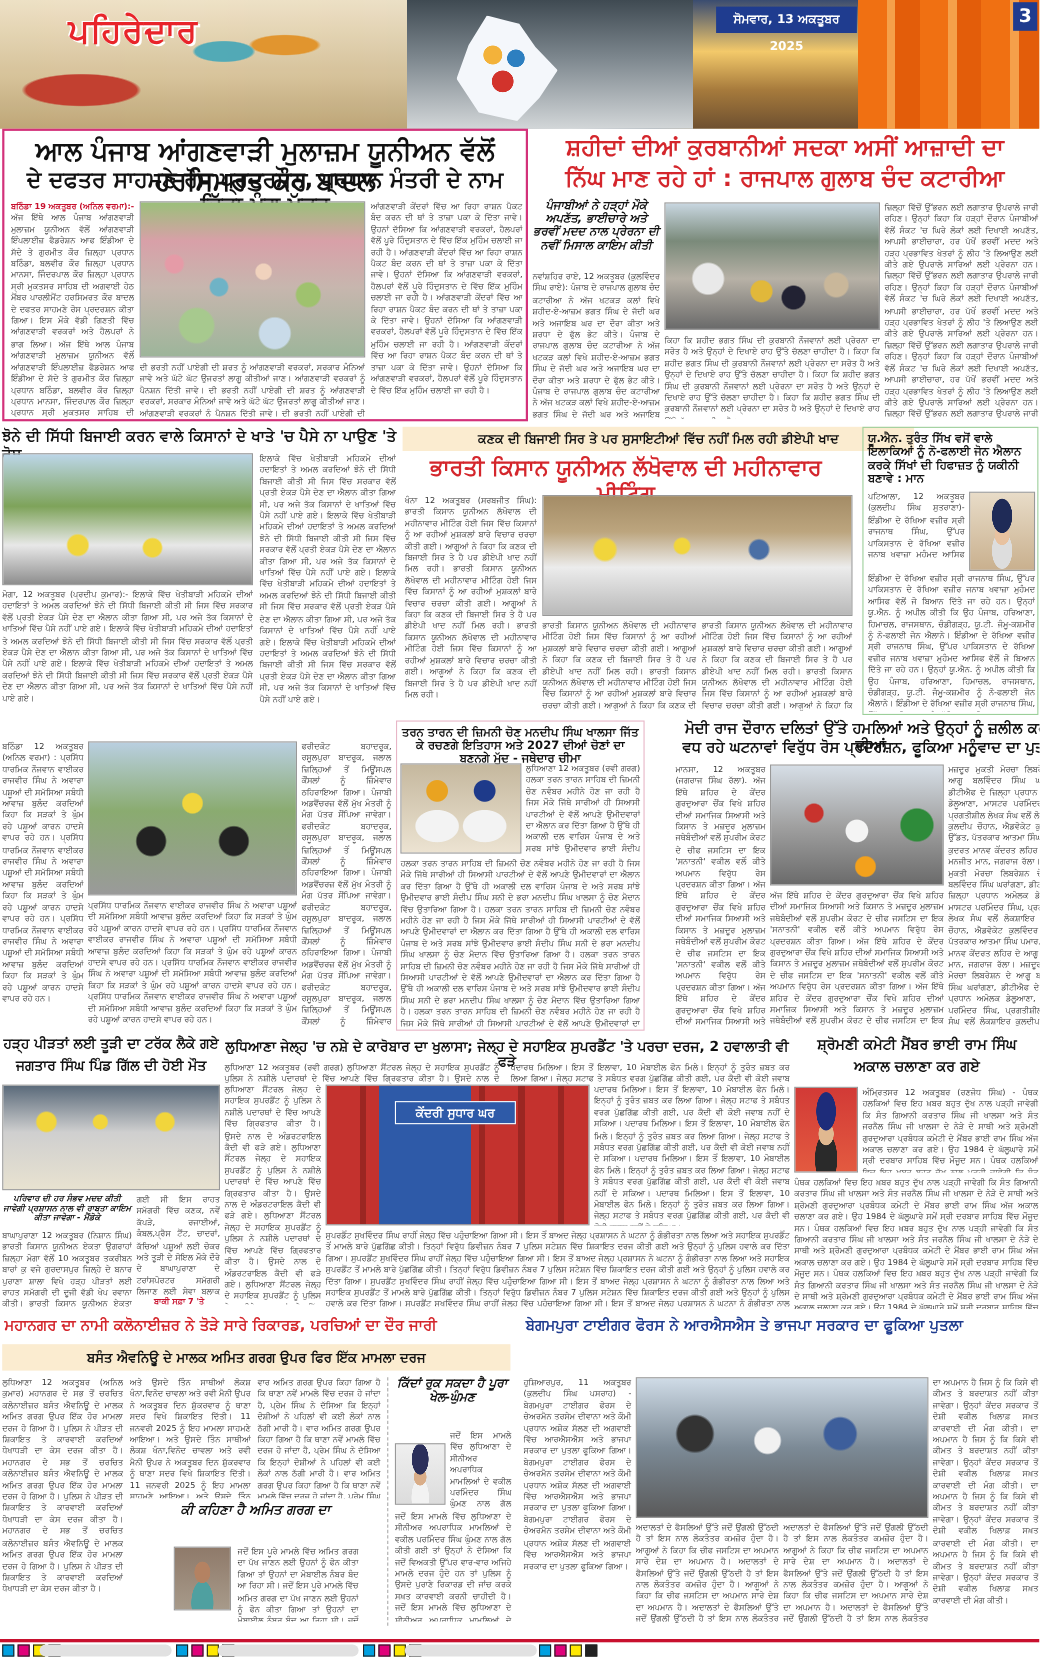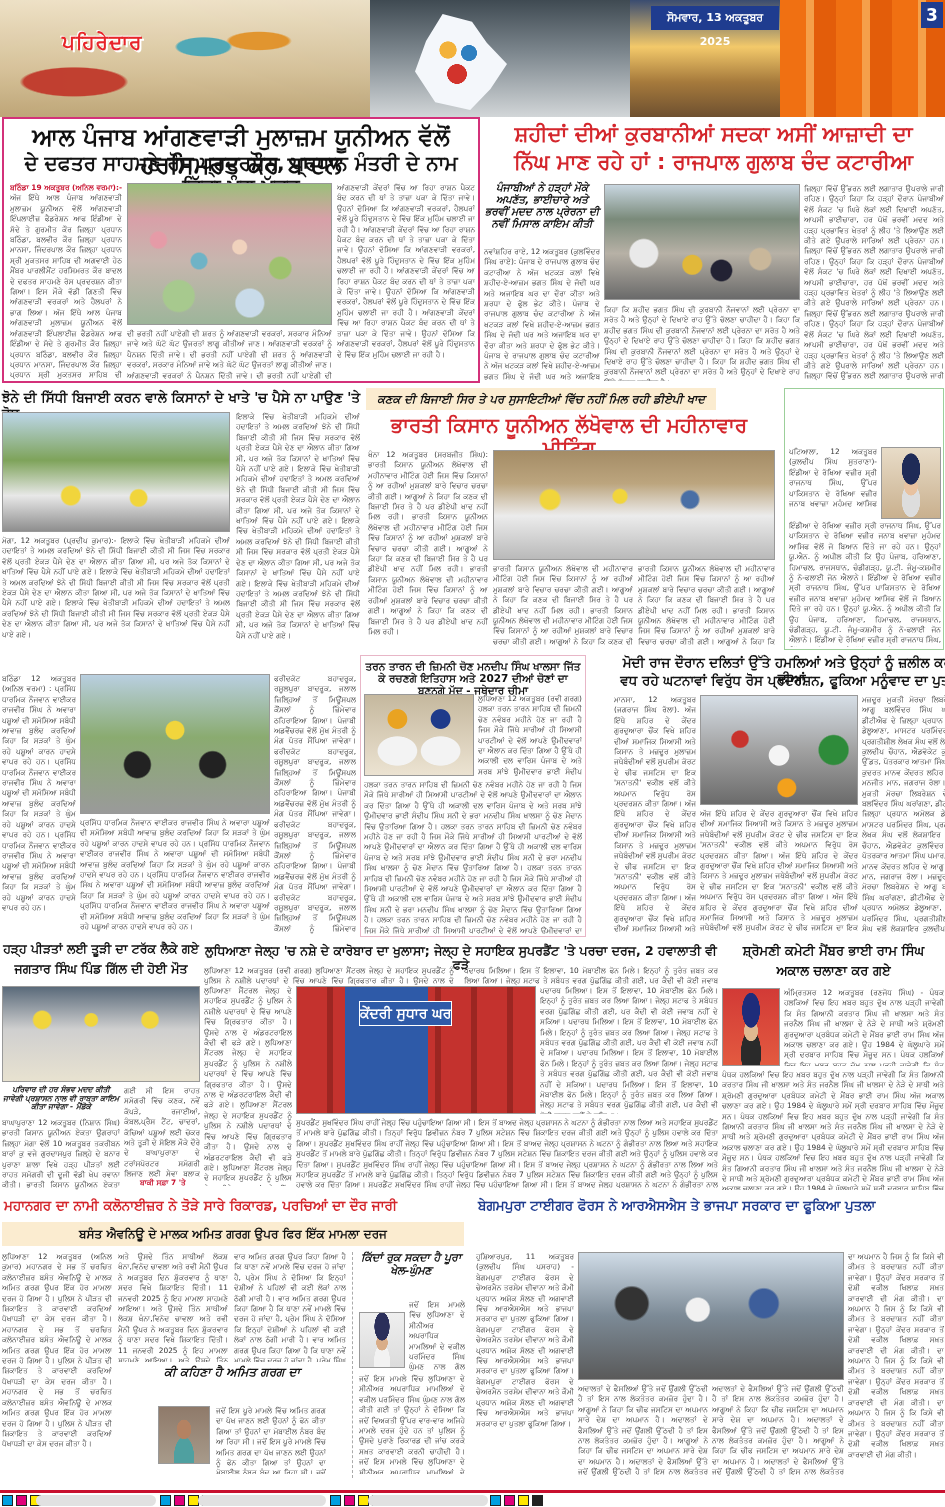--- a/index.html
+++ b/index.html
@@ -15,22 +15,22 @@
     background: radial-gradient(ellipse at 20% 70%, #c0392b 0 12%, transparent 13%),
                 radial-gradient(ellipse at 55% 40%, #4aa8b8 0 9%, transparent 10%),
                 radial-gradient(ellipse at 70% 35%, #e2932a 0 8%, transparent 9%),
                 linear-gradient(180deg, #efe3c9 0%, #d6c29a 60%, #bda577 100%); opacity: .95; }
   .mast-art2 { left: 370px; top: 0; width: 260px; height: 117px;
     background: linear-gradient(180deg, #3f4a52 0%, #7d878e 45%, #d2d6d8 100%); }
   .mast-art3 { left: 630px; top: 0; width: 150px; height: 117px;
     background: linear-gradient(180deg, #3a4c70 0%, #f3c96a 40%, #a67a3c 70%, #6e5030 100%); }
   .mast-art4 { left: 780px; top: 0; width: 165px; height: 117px;
     background: repeating-linear-gradient(90deg, #f07012 0 26px, #f5a04a 26px 34px, #e35d0a 34px 56px); }
-  .brand { left: 62px; top: 12px; font-size: 20px; font-weight: bold; color: #e8242a;
-    text-shadow: 2px 2px 0 #fff, -1px -1px 0 #fff; letter-spacing: 1px; font-family: Liberation Mono, monospace; margin-top: 20px; }
+  .brand { left: 62px; top: 12px; font-size: 30px; font-weight: bold; color: #e8242a;
+    text-shadow: 2px 2px 0 #fff, -1px -1px 0 #fff; letter-spacing: 1px; font-family: Liberation Serif, serif; }
   .section-title { left: 500px; top: 8px; font-size: 60px; font-weight: bold; color: #e3262b;
     text-shadow: 3px 3px 0 #fff; font-family: "DejaVu Serif", serif; font-style: italic; }
   .map-shape { left: 415px; top: 14px; width: 92px; height: 96px; background: #f4f7fb;
     clip-path: polygon(30% 0, 62% 8%, 78% 30%, 100% 52%, 82% 78%, 60% 100%, 22% 92%, 0 60%, 12% 28%); }
   .map-dancers { left: 430px; top: 32px; width: 60px; height: 60px;
     background: radial-gradient(circle at 30% 30%, #f3b23a 0 14%, transparent 15%),
                 radial-gradient(circle at 65% 35%, #2d7fc0 0 14%, transparent 15%),
                 radial-gradient(circle at 45% 70%, #d2332c 0 18%, transparent 19%); }
   .date-box { left: 651px; top: 6px; width: 128px; height: 24px; background: #1f3c8f; color: #fff;
     font-size: 11px; font-weight: bold; line-height: 24px; text-align: center; }
@@ -178,32 +178,33 @@
   <div class="abs hl hl-black" style="left:0; top:2px; width:360px; font-size:13.5px; text-align:left;">ਝੋਨੇ ਦੀ ਸਿੱਧੀ ਬਿਜਾਈ ਕਰਨ ਵਾਲੇ ਕਿਸਾਨਾਂ ਦੇ ਖਾਤੇ 'ਚ ਪੈਸੇ ਨਾ ਪਾਉਣ 'ਤੇ ਰੋਸ</div>
   <div class="abs photo ph-farm" style="left:0; top:24px; width:228px; height:120px;"></div>
   <div class="abs txt" style="left:0; top:148px; width:228px; height:110px;">
     <span>ਮੋਗਾ, 12 ਅਕਤੂਬਰ (ਪ੍ਰਦੀਪ ਕੁਮਾਰ):-</span>
     <span>ਇਲਾਕੇ ਵਿੱਚ ਖੇਤੀਬਾੜੀ ਮਹਿਕਮੇ ਦੀਆਂ ਹਦਾਇਤਾਂ ਤੇ ਅਮਲ ਕਰਦਿਆਂ ਝੋਨੇ ਦੀ ਸਿੱਧੀ ਬਿਜਾਈ ਕੀਤੀ ਸੀ ਜਿਸ ਵਿੱਚ ਸਰਕਾਰ ਵੱਲੋਂ ਪ੍ਰਤੀ ਏਕੜ ਪੈਸੇ ਦੇਣ ਦਾ ਐਲਾਨ ਕੀਤਾ ਗਿਆ ਸੀ, ਪਰ ਅਜੇ ਤੱਕ ਕਿਸਾਨਾਂ ਦੇ ਖਾਤਿਆਂ ਵਿੱਚ ਪੈਸੇ ਨਹੀਂ ਪਾਏ ਗਏ। ਇਲਾਕੇ ਵਿੱਚ ਖੇਤੀਬਾੜੀ ਮਹਿਕਮੇ ਦੀਆਂ ਹਦਾਇਤਾਂ ਤੇ ਅਮਲ ਕਰਦਿਆਂ ਝੋਨੇ ਦੀ ਸਿੱਧੀ ਬਿਜਾਈ ਕੀਤੀ ਸੀ ਜਿਸ ਵਿੱਚ ਸਰਕਾਰ ਵੱਲੋਂ ਪ੍ਰਤੀ ਏਕੜ ਪੈਸੇ ਦੇਣ ਦਾ ਐਲਾਨ ਕੀਤਾ ਗਿਆ ਸੀ, ਪਰ ਅਜੇ ਤੱਕ ਕਿਸਾਨਾਂ ਦੇ ਖਾਤਿਆਂ ਵਿੱਚ ਪੈਸੇ ਨਹੀਂ ਪਾਏ ਗਏ। ਇਲਾਕੇ ਵਿੱਚ ਖੇਤੀਬਾੜੀ ਮਹਿਕਮੇ ਦੀਆਂ ਹਦਾਇਤਾਂ ਤੇ ਅਮਲ ਕਰਦਿਆਂ ਝੋਨੇ ਦੀ ਸਿੱਧੀ ਬਿਜਾਈ ਕੀਤੀ ਸੀ ਜਿਸ ਵਿੱਚ ਸਰਕਾਰ ਵੱਲੋਂ ਪ੍ਰਤੀ ਏਕੜ ਪੈਸੇ ਦੇਣ ਦਾ ਐਲਾਨ ਕੀਤਾ ਗਿਆ ਸੀ, ਪਰ ਅਜੇ ਤੱਕ ਕਿਸਾਨਾਂ ਦੇ ਖਾਤਿਆਂ ਵਿੱਚ ਪੈਸੇ ਨਹੀਂ ਪਾਏ ਗਏ। </span>
   </div>
   <div class="abs txt" style="left:234px; top:24px; width:124px; height:234px;">ਇਲਾਕੇ ਵਿੱਚ ਖੇਤੀਬਾੜੀ ਮਹਿਕਮੇ ਦੀਆਂ ਹਦਾਇਤਾਂ ਤੇ ਅਮਲ ਕਰਦਿਆਂ ਝੋਨੇ ਦੀ ਸਿੱਧੀ ਬਿਜਾਈ ਕੀਤੀ ਸੀ ਜਿਸ ਵਿੱਚ ਸਰਕਾਰ ਵੱਲੋਂ ਪ੍ਰਤੀ ਏਕੜ ਪੈਸੇ ਦੇਣ ਦਾ ਐਲਾਨ ਕੀਤਾ ਗਿਆ ਸੀ, ਪਰ ਅਜੇ ਤੱਕ ਕਿਸਾਨਾਂ ਦੇ ਖਾਤਿਆਂ ਵਿੱਚ ਪੈਸੇ ਨਹੀਂ ਪਾਏ ਗਏ। ਇਲਾਕੇ ਵਿੱਚ ਖੇਤੀਬਾੜੀ ਮਹਿਕਮੇ ਦੀਆਂ ਹਦਾਇਤਾਂ ਤੇ ਅਮਲ ਕਰਦਿਆਂ ਝੋਨੇ ਦੀ ਸਿੱਧੀ ਬਿਜਾਈ ਕੀਤੀ ਸੀ ਜਿਸ ਵਿੱਚ ਸਰਕਾਰ ਵੱਲੋਂ ਪ੍ਰਤੀ ਏਕੜ ਪੈਸੇ ਦੇਣ ਦਾ ਐਲਾਨ ਕੀਤਾ ਗਿਆ ਸੀ, ਪਰ ਅਜੇ ਤੱਕ ਕਿਸਾਨਾਂ ਦੇ ਖਾਤਿਆਂ ਵਿੱਚ ਪੈਸੇ ਨਹੀਂ ਪਾਏ ਗਏ। ਇਲਾਕੇ ਵਿੱਚ ਖੇਤੀਬਾੜੀ ਮਹਿਕਮੇ ਦੀਆਂ ਹਦਾਇਤਾਂ ਤੇ ਅਮਲ ਕਰਦਿਆਂ ਝੋਨੇ ਦੀ ਸਿੱਧੀ ਬਿਜਾਈ ਕੀਤੀ ਸੀ ਜਿਸ ਵਿੱਚ ਸਰਕਾਰ ਵੱਲੋਂ ਪ੍ਰਤੀ ਏਕੜ ਪੈਸੇ ਦੇਣ ਦਾ ਐਲਾਨ ਕੀਤਾ ਗਿਆ ਸੀ, ਪਰ ਅਜੇ ਤੱਕ ਕਿਸਾਨਾਂ ਦੇ ਖਾਤਿਆਂ ਵਿੱਚ ਪੈਸੇ ਨਹੀਂ ਪਾਏ ਗਏ। ਇਲਾਕੇ ਵਿੱਚ ਖੇਤੀਬਾੜੀ ਮਹਿਕਮੇ ਦੀਆਂ ਹਦਾਇਤਾਂ ਤੇ ਅਮਲ ਕਰਦਿਆਂ ਝੋਨੇ ਦੀ ਸਿੱਧੀ ਬਿਜਾਈ ਕੀਤੀ ਸੀ ਜਿਸ ਵਿੱਚ ਸਰਕਾਰ ਵੱਲੋਂ ਪ੍ਰਤੀ ਏਕੜ ਪੈਸੇ ਦੇਣ ਦਾ ਐਲਾਨ ਕੀਤਾ ਗਿਆ ਸੀ, ਪਰ ਅਜੇ ਤੱਕ ਕਿਸਾਨਾਂ ਦੇ ਖਾਤਿਆਂ ਵਿੱਚ ਪੈਸੇ ਨਹੀਂ ਪਾਏ ਗਏ। </div>
 </div>
 
 <div class="abs" style="left:362px; top:388px; width:418px; height:262px;">
-  <div class="abs band-beige hl hl-black" style="left:4px; top:0; width:350px; height:22px; font-size:11.5px; line-height:22px;font-style:italic;">ਕਣਕ ਦੀ ਬਿਜਾਈ ਸਿਰ ਤੇ ਪਰ ਸੁਸਾਇਟੀਆਂ ਵਿੱਚ ਨਹੀਂ ਮਿਲ ਰਹੀ ਡੀਏਪੀ ਖਾਦ</div>
+  <div class="abs band-beige hl hl-black" style="left:4px; top:0; width:465px; height:22px; font-size:11.5px; line-height:22px;">ਕਣਕ ਦੀ ਬਿਜਾਈ ਸਿਰ ਤੇ ਪਰ ਸੁਸਾਇਟੀਆਂ ਵਿੱਚ ਨਹੀਂ ਮਿਲ ਰਹੀ ਡੀਏਪੀ ਖਾਦ</div>
   <div class="abs hl hl-red" style="left:4px; top:26px; width:406px; font-size:20px;">ਭਾਰਤੀ ਕਿਸਾਨ ਯੂਨੀਅਨ ਲੱਖੋਵਾਲ ਦੀ ਮਹੀਨਾਵਾਰ ਮੀਟਿੰਗ</div>
   <div class="abs txt" style="left:6px; top:62px; width:120px; height:196px;">
     <span>ਖੰਨਾ 12 ਅਕਤੂਬਰ (ਸਰਬਜੀਤ ਸਿੰਘ):</span>
     <span>ਭਾਰਤੀ ਕਿਸਾਨ ਯੂਨੀਅਨ ਲੱਖੋਵਾਲ ਦੀ ਮਹੀਨਾਵਾਰ ਮੀਟਿੰਗ ਹੋਈ ਜਿਸ ਵਿੱਚ ਕਿਸਾਨਾਂ ਨੂੰ ਆ ਰਹੀਆਂ ਮੁਸ਼ਕਲਾਂ ਬਾਰੇ ਵਿਚਾਰ ਚਰਚਾ ਕੀਤੀ ਗਈ। ਆਗੂਆਂ ਨੇ ਕਿਹਾ ਕਿ ਕਣਕ ਦੀ ਬਿਜਾਈ ਸਿਰ ਤੇ ਹੈ ਪਰ ਡੀਏਪੀ ਖਾਦ ਨਹੀਂ ਮਿਲ ਰਹੀ। ਭਾਰਤੀ ਕਿਸਾਨ ਯੂਨੀਅਨ ਲੱਖੋਵਾਲ ਦੀ ਮਹੀਨਾਵਾਰ ਮੀਟਿੰਗ ਹੋਈ ਜਿਸ ਵਿੱਚ ਕਿਸਾਨਾਂ ਨੂੰ ਆ ਰਹੀਆਂ ਮੁਸ਼ਕਲਾਂ ਬਾਰੇ ਵਿਚਾਰ ਚਰਚਾ ਕੀਤੀ ਗਈ। ਆਗੂਆਂ ਨੇ ਕਿਹਾ ਕਿ ਕਣਕ ਦੀ ਬਿਜਾਈ ਸਿਰ ਤੇ ਹੈ ਪਰ ਡੀਏਪੀ ਖਾਦ ਨਹੀਂ ਮਿਲ ਰਹੀ। ਭਾਰਤੀ ਕਿਸਾਨ ਯੂਨੀਅਨ ਲੱਖੋਵਾਲ ਦੀ ਮਹੀਨਾਵਾਰ ਮੀਟਿੰਗ ਹੋਈ ਜਿਸ ਵਿੱਚ ਕਿਸਾਨਾਂ ਨੂੰ ਆ ਰਹੀਆਂ ਮੁਸ਼ਕਲਾਂ ਬਾਰੇ ਵਿਚਾਰ ਚਰਚਾ ਕੀਤੀ ਗਈ। ਆਗੂਆਂ ਨੇ ਕਿਹਾ ਕਿ ਕਣਕ ਦੀ ਬਿਜਾਈ ਸਿਰ ਤੇ ਹੈ ਪਰ ਡੀਏਪੀ ਖਾਦ ਨਹੀਂ ਮਿਲ ਰਹੀ। </span>
   </div>
   <div class="abs photo ph-meeting" style="left:131px; top:62px; width:282px; height:110px;"></div>
   <div class="abs txt" style="left:131px; top:176px; width:140px; height:82px;">ਭਾਰਤੀ ਕਿਸਾਨ ਯੂਨੀਅਨ ਲੱਖੋਵਾਲ ਦੀ ਮਹੀਨਾਵਾਰ ਮੀਟਿੰਗ ਹੋਈ ਜਿਸ ਵਿੱਚ ਕਿਸਾਨਾਂ ਨੂੰ ਆ ਰਹੀਆਂ ਮੁਸ਼ਕਲਾਂ ਬਾਰੇ ਵਿਚਾਰ ਚਰਚਾ ਕੀਤੀ ਗਈ। ਆਗੂਆਂ ਨੇ ਕਿਹਾ ਕਿ ਕਣਕ ਦੀ ਬਿਜਾਈ ਸਿਰ ਤੇ ਹੈ ਪਰ ਡੀਏਪੀ ਖਾਦ ਨਹੀਂ ਮਿਲ ਰਹੀ। ਭਾਰਤੀ ਕਿਸਾਨ ਯੂਨੀਅਨ ਲੱਖੋਵਾਲ ਦੀ ਮਹੀਨਾਵਾਰ ਮੀਟਿੰਗ ਹੋਈ ਜਿਸ ਵਿੱਚ ਕਿਸਾਨਾਂ ਨੂੰ ਆ ਰਹੀਆਂ ਮੁਸ਼ਕਲਾਂ ਬਾਰੇ ਵਿਚਾਰ ਚਰਚਾ ਕੀਤੀ ਗਈ। ਆਗੂਆਂ ਨੇ ਕਿਹਾ ਕਿ ਕਣਕ ਦੀ ਬਿਜਾਈ ਸਿਰ ਤੇ ਹੈ ਪਰ ਡੀਏਪੀ ਖਾਦ ਨਹੀਂ ਮਿਲ ਰਹੀ। ਭਾਰਤੀ ਕਿਸਾਨ ਯੂਨੀਅਨ ਲੱਖੋਵਾਲ ਦੀ ਮਹੀਨਾਵਾਰ ਮੀਟਿੰਗ ਹੋਈ ਜਿਸ ਵਿੱਚ ਕਿਸਾਨਾਂ ਨੂੰ ਆ ਰਹੀਆਂ ਮੁਸ਼ਕਲਾਂ ਬਾਰੇ ਵਿਚਾਰ ਚਰਚਾ ਕੀਤੀ ਗਈ। ਆਗੂਆਂ ਨੇ ਕਿਹਾ ਕਿ ਕਣਕ ਦੀ ਬਿਜਾਈ ਸਿਰ ਤੇ ਹੈ ਪਰ ਡੀਏਪੀ ਖਾਦ ਨਹੀਂ ਮਿਲ ਰਹੀ। ਭਾਰਤੀ ਕਿਸਾਨ ਯੂਨੀਅਨ ਲੱਖੋਵਾਲ ਦੀ ਮਹੀਨਾਵਾਰ ਮੀਟਿੰਗ ਹੋਈ ਜਿਸ ਵਿੱਚ ਕਿਸਾਨਾਂ ਨੂੰ ਆ ਰਹੀਆਂ ਮੁਸ਼ਕਲਾਂ ਬਾਰੇ ਵਿਚਾਰ ਚਰਚਾ ਕੀਤੀ ਗਈ। ਆਗੂਆਂ ਨੇ ਕਿਹਾ ਕਿ ਕਣਕ ਦੀ ਬਿਜਾਈ ਸਿਰ ਤੇ ਹੈ ਪਰ ਡੀਏਪੀ ਖਾਦ ਨਹੀਂ ਮਿਲ ਰਹੀ। </div>
   <div class="abs txt" style="left:276px; top:176px; width:137px; height:82px;">ਭਾਰਤੀ ਕਿਸਾਨ ਯੂਨੀਅਨ ਲੱਖੋਵਾਲ ਦੀ ਮਹੀਨਾਵਾਰ ਮੀਟਿੰਗ ਹੋਈ ਜਿਸ ਵਿੱਚ ਕਿਸਾਨਾਂ ਨੂੰ ਆ ਰਹੀਆਂ ਮੁਸ਼ਕਲਾਂ ਬਾਰੇ ਵਿਚਾਰ ਚਰਚਾ ਕੀਤੀ ਗਈ। ਆਗੂਆਂ ਨੇ ਕਿਹਾ ਕਿ ਕਣਕ ਦੀ ਬਿਜਾਈ ਸਿਰ ਤੇ ਹੈ ਪਰ ਡੀਏਪੀ ਖਾਦ ਨਹੀਂ ਮਿਲ ਰਹੀ। ਭਾਰਤੀ ਕਿਸਾਨ ਯੂਨੀਅਨ ਲੱਖੋਵਾਲ ਦੀ ਮਹੀਨਾਵਾਰ ਮੀਟਿੰਗ ਹੋਈ ਜਿਸ ਵਿੱਚ ਕਿਸਾਨਾਂ ਨੂੰ ਆ ਰਹੀਆਂ ਮੁਸ਼ਕਲਾਂ ਬਾਰੇ ਵਿਚਾਰ ਚਰਚਾ ਕੀਤੀ ਗਈ। ਆਗੂਆਂ ਨੇ ਕਿਹਾ ਕਿ ਕਣਕ ਦੀ ਬਿਜਾਈ ਸਿਰ ਤੇ ਹੈ ਪਰ ਡੀਏਪੀ ਖਾਦ ਨਹੀਂ ਮਿਲ ਰਹੀ। ਭਾਰਤੀ ਕਿਸਾਨ ਯੂਨੀਅਨ ਲੱਖੋਵਾਲ ਦੀ ਮਹੀਨਾਵਾਰ ਮੀਟਿੰਗ ਹੋਈ ਜਿਸ ਵਿੱਚ ਕਿਸਾਨਾਂ ਨੂੰ ਆ ਰਹੀਆਂ ਮੁਸ਼ਕਲਾਂ ਬਾਰੇ ਵਿਚਾਰ ਚਰਚਾ ਕੀਤੀ ਗਈ। ਆਗੂਆਂ ਨੇ ਕਿਹਾ ਕਿ ਕਣਕ ਦੀ ਬਿਜਾਈ ਸਿਰ ਤੇ ਹੈ ਪਰ ਡੀਏਪੀ ਖਾਦ ਨਹੀਂ ਮਿਲ ਰਹੀ। ਭਾਰਤੀ ਕਿਸਾਨ ਯੂਨੀਅਨ ਲੱਖੋਵਾਲ ਦੀ ਮਹੀਨਾਵਾਰ ਮੀਟਿੰਗ ਹੋਈ ਜਿਸ ਵਿੱਚ ਕਿਸਾਨਾਂ ਨੂੰ ਆ ਰਹੀਆਂ ਮੁਸ਼ਕਲਾਂ ਬਾਰੇ ਵਿਚਾਰ ਚਰਚਾ ਕੀਤੀ ਗਈ। ਆਗੂਆਂ ਨੇ ਕਿਹਾ ਕਿ ਕਣਕ ਦੀ ਬਿਜਾਈ ਸਿਰ ਤੇ ਹੈ ਪਰ ਡੀਏਪੀ ਖਾਦ ਨਹੀਂ ਮਿਲ ਰਹੀ। </div>
 </div>
 
 <div class="abs box-green" style="left:784px; top:388px; width:160px; height:262px;">
+  <div class="abs hl hl-black" style="left:4px; top:4px; width:152px; font-size:10.5px; text-align:left;">ਯੂ.ਐਨ. ਤੁਰੰਤ ਸਿੱਖ ਵਸੋਂ ਵਾਲੇ ਇਲਾਕਿਆਂ ਨੂੰ ਨੋ-ਫਲਾਈ ਜੋਨ ਐਲਾਨ ਕਰਕੇ ਸਿੱਖਾਂ ਦੀ ਹਿਫਾਜ਼ਤ ਨੂੰ ਯਕੀਨੀ ਬਣਾਵੇ : ਮਾਨ</div>
   <div class="abs txt" style="left:4px; top:58px; width:88px; height:60px;">
     <span>ਪਟਿਆਲਾ, 12 ਅਕਤੂਬਰ (ਕੁਲਦੀਪ ਸਿੰਘ ਸੁਤਰਾਣਾ)-</span>
     <span>ਇੰਡੀਆ ਦੇ ਰੱਖਿਆ ਵਜ਼ੀਰ ਸ੍ਰੀ ਰਾਜਨਾਥ ਸਿੰਘ, ਉੱਪਰ ਪਾਕਿਸਤਾਨ ਦੇ ਰੱਖਿਆ ਵਜ਼ੀਰ ਜਨਾਬ ਖਵਾਜ਼ਾ ਮੁਹੰਮਦ ਆਸਿਫ ਵੱਲੋਂ ਜੋ ਬਿਆਨ ਦਿੱਤੇ ਜਾ ਰਹੇ ਹਨ। ਉਨ੍ਹਾਂ ਯੂ.ਐਨ. ਨੂੰ ਅਪੀਲ ਕੀਤੀ ਕਿ ਉਹ ਪੰਜਾਬ, ਹਰਿਆਣਾ, ਹਿਮਾਚਲ, ਰਾਜਸਥਾਨ, ਚੰਡੀਗੜ੍ਹ, ਯੂ.ਟੀ. ਜੰਮੂ-ਕਸ਼ਮੀਰ ਨੂੰ ਨੋ-ਫਲਾਈ ਜੋਨ ਐਲਾਨੇ। ਇੰਡੀਆ ਦੇ ਰੱਖਿਆ ਵਜ਼ੀਰ ਸ੍ਰੀ ਰਾਜਨਾਥ ਸਿੰਘ, ਉੱਪਰ ਪਾਕਿਸਤਾਨ ਦੇ ਰੱਖਿਆ ਵਜ਼ੀਰ ਜਨਾਬ ਖਵਾਜ਼ਾ ਮੁਹੰਮਦ ਆਸਿਫ ਵੱਲੋਂ ਜੋ ਬਿਆਨ ਦਿੱਤੇ ਜਾ ਰਹੇ ਹਨ। ਉਨ੍ਹਾਂ ਯੂ.ਐਨ. ਨੂੰ ਅਪੀਲ ਕੀਤੀ ਕਿ ਉਹ ਪੰਜਾਬ, ਹਰਿਆਣਾ, ਹਿਮਾਚਲ, ਰਾਜਸਥਾਨ, ਚੰਡੀਗੜ੍ਹ, ਯੂ.ਟੀ. ਜੰਮੂ-ਕਸ਼ਮੀਰ ਨੂੰ ਨੋ-ਫਲਾਈ ਜੋਨ ਐਲਾਨੇ। ਇੰਡੀਆ ਦੇ ਰੱਖਿਆ ਵਜ਼ੀਰ ਸ੍ਰੀ ਰਾਜਨਾਥ ਸਿੰਘ, ਉੱਪਰ ਪਾਕਿਸਤਾਨ ਦੇ ਰੱਖਿਆ ਵਜ਼ੀਰ ਜਨਾਬ ਖਵਾਜ਼ਾ ਮੁਹੰਮਦ ਆਸਿਫ ਵੱਲੋਂ ਜੋ ਬਿਆਨ ਦਿੱਤੇ ਜਾ ਰਹੇ ਹਨ। ਉਨ੍ਹਾਂ ਯੂ.ਐਨ. ਨੂੰ ਅਪੀਲ ਕੀਤੀ ਕਿ ਉਹ ਪੰਜਾਬ, ਹਰਿਆਣਾ, ਹਿਮਾਚਲ, ਰਾਜਸਥਾਨ, ਚੰਡੀਗੜ੍ਹ, ਯੂ.ਟੀ. ਜੰਮੂ-ਕਸ਼ਮੀਰ ਨੂੰ ਨੋ-ਫਲਾਈ ਜੋਨ ਐਲਾਨੇ। </span>
   </div>
   <div class="abs photo ph-portrait" style="left:96px; top:58px; width:60px; height:72px;"></div>
   <div class="abs txt" style="left:4px; top:132px; width:152px; height:126px;">ਇੰਡੀਆ ਦੇ ਰੱਖਿਆ ਵਜ਼ੀਰ ਸ੍ਰੀ ਰਾਜਨਾਥ ਸਿੰਘ, ਉੱਪਰ ਪਾਕਿਸਤਾਨ ਦੇ ਰੱਖਿਆ ਵਜ਼ੀਰ ਜਨਾਬ ਖਵਾਜ਼ਾ ਮੁਹੰਮਦ ਆਸਿਫ ਵੱਲੋਂ ਜੋ ਬਿਆਨ ਦਿੱਤੇ ਜਾ ਰਹੇ ਹਨ। ਉਨ੍ਹਾਂ ਯੂ.ਐਨ. ਨੂੰ ਅਪੀਲ ਕੀਤੀ ਕਿ ਉਹ ਪੰਜਾਬ, ਹਰਿਆਣਾ, ਹਿਮਾਚਲ, ਰਾਜਸਥਾਨ, ਚੰਡੀਗੜ੍ਹ, ਯੂ.ਟੀ. ਜੰਮੂ-ਕਸ਼ਮੀਰ ਨੂੰ ਨੋ-ਫਲਾਈ ਜੋਨ ਐਲਾਨੇ। ਇੰਡੀਆ ਦੇ ਰੱਖਿਆ ਵਜ਼ੀਰ ਸ੍ਰੀ ਰਾਜਨਾਥ ਸਿੰਘ, ਉੱਪਰ ਪਾਕਿਸਤਾਨ ਦੇ ਰੱਖਿਆ ਵਜ਼ੀਰ ਜਨਾਬ ਖਵਾਜ਼ਾ ਮੁਹੰਮਦ ਆਸਿਫ ਵੱਲੋਂ ਜੋ ਬਿਆਨ ਦਿੱਤੇ ਜਾ ਰਹੇ ਹਨ। ਉਨ੍ਹਾਂ ਯੂ.ਐਨ. ਨੂੰ ਅਪੀਲ ਕੀਤੀ ਕਿ ਉਹ ਪੰਜਾਬ, ਹਰਿਆਣਾ, ਹਿਮਾਚਲ, ਰਾਜਸਥਾਨ, ਚੰਡੀਗੜ੍ਹ, ਯੂ.ਟੀ. ਜੰਮੂ-ਕਸ਼ਮੀਰ ਨੂੰ ਨੋ-ਫਲਾਈ ਜੋਨ ਐਲਾਨੇ। ਇੰਡੀਆ ਦੇ ਰੱਖਿਆ ਵਜ਼ੀਰ ਸ੍ਰੀ ਰਾਜਨਾਥ ਸਿੰਘ, ਉੱਪਰ ਪਾਕਿਸਤਾਨ ਦੇ ਰੱਖਿਆ ਵਜ਼ੀਰ ਜਨਾਬ ਖਵਾਜ਼ਾ ਮੁਹੰਮਦ ਆਸਿਫ ਵੱਲੋਂ ਜੋ ਬਿਆਨ ਦਿੱਤੇ ਜਾ ਰਹੇ ਹਨ। ਉਨ੍ਹਾਂ ਯੂ.ਐਨ. ਨੂੰ ਅਪੀਲ ਕੀਤੀ ਕਿ ਉਹ ਪੰਜਾਬ, ਹਰਿਆਣਾ, ਹਿਮਾਚਲ, ਰਾਜਸਥਾਨ, ਚੰਡੀਗੜ੍ਹ, ਯੂ.ਟੀ. ਜੰਮੂ-ਕਸ਼ਮੀਰ ਨੂੰ ਨੋ-ਫਲਾਈ ਜੋਨ ਐਲਾਨੇ। ਇੰਡੀਆ ਦੇ ਰੱਖਿਆ ਵਜ਼ੀਰ ਸ੍ਰੀ ਰਾਜਨਾਥ ਸਿੰਘ, ਉੱਪਰ ਪਾਕਿਸਤਾਨ ਦੇ ਰੱਖਿਆ ਵਜ਼ੀਰ ਜਨਾਬ ਖਵਾਜ਼ਾ ਮੁਹੰਮਦ ਆਸਿਫ ਵੱਲੋਂ ਜੋ ਬਿਆਨ ਦਿੱਤੇ ਜਾ ਰਹੇ ਹਨ। ਉਨ੍ਹਾਂ ਯੂ.ਐਨ. ਨੂੰ ਅਪੀਲ ਕੀਤੀ ਕਿ ਉਹ ਪੰਜਾਬ, ਹਰਿਆਣਾ, ਹਿਮਾਚਲ, ਰਾਜਸਥਾਨ, ਚੰਡੀਗੜ੍ਹ, ਯੂ.ਟੀ. ਜੰਮੂ-ਕਸ਼ਮੀਰ ਨੂੰ ਨੋ-ਫਲਾਈ ਜੋਨ ਐਲਾਨੇ। </div>
 </div>
 
 <div class="abs" style="left:2px; top:652px; width:354px; height:286px;">
   <div class="abs txt" style="left:0; top:22px; width:74px; height:260px;">
@@ -252,21 +253,21 @@
 
 <div class="abs" style="left:202px; top:942px; width:518px; height:252px;">
   <div class="abs hl hl-black" style="left:0; top:2px; width:518px; font-size:12.5px;">ਲੁਧਿਆਣਾ ਜੇਲ੍ਹ 'ਚ ਨਸ਼ੇ ਦੇ ਕਾਰੋਬਾਰ ਦਾ ਖੁਲਾਸਾ; ਜੇਲ੍ਹ ਦੇ ਸਹਾਇਕ ਸੁਪਰਡੈਂਟ 'ਤੇ ਪਰਚਾ ਦਰਜ, 2 ਹਵਾਲਾਤੀ ਵੀ ਫੜੇ</div>
   <div class="abs txt" style="left:2px; top:24px; width:250px; height:20px;">
     <span>ਲੁਧਿਆਣਾ 12 ਅਕਤੂਬਰ (ਰਵੀ ਗਰਗ)</span>
     <span>ਲੁਧਿਆਣਾ ਸੈਂਟਰਲ ਜੇਲ੍ਹ ਦੇ ਸਹਾਇਕ ਸੁਪਰਡੈਂਟ ਨੂੰ ਪੁਲਿਸ ਨੇ ਨਸ਼ੀਲੇ ਪਦਾਰਥਾਂ ਦੇ ਵਿੱਚ ਆਪਣੇ ਵਿੱਚ ਗ੍ਰਿਫਤਾਰ ਕੀਤਾ ਹੈ। ਉਸਦੇ ਨਾਲ ਦੋ ਅੰਡਰਟਰਾਇਲ ਕੈਦੀ ਵੀ ਫੜੇ ਗਏ। ਲੁਧਿਆਣਾ ਸੈਂਟਰਲ ਜੇਲ੍ਹ ਦੇ ਸਹਾਇਕ ਸੁਪਰਡੈਂਟ ਨੂੰ ਪੁਲਿਸ ਨੇ ਨਸ਼ੀਲੇ ਪਦਾਰਥਾਂ ਦੇ ਵਿੱਚ ਆਪਣੇ ਵਿੱਚ ਗ੍ਰਿਫਤਾਰ ਕੀਤਾ ਹੈ। ਉਸਦੇ ਨਾਲ ਦੋ ਅੰਡਰਟਰਾਇਲ ਕੈਦੀ ਵੀ ਫੜੇ ਗਏ। ਲੁਧਿਆਣਾ ਸੈਂਟਰਲ ਜੇਲ੍ਹ ਦੇ ਸਹਾਇਕ ਸੁਪਰਡੈਂਟ ਨੂੰ ਪੁਲਿਸ ਨੇ ਨਸ਼ੀਲੇ ਪਦਾਰਥਾਂ ਦੇ ਵਿੱਚ ਆਪਣੇ ਵਿੱਚ ਗ੍ਰਿਫਤਾਰ ਕੀਤਾ ਹੈ। ਉਸਦੇ ਨਾਲ ਦੋ ਅੰਡਰਟਰਾਇਲ ਕੈਦੀ ਵੀ ਫੜੇ ਗਏ। </span>
   </div>
   <div class="abs txt" style="left:262px; top:24px; width:254px; height:20px;">ਪਦਾਰਥ ਮਿਲਿਆ। ਇਸ ਤੋਂ ਇਲਾਵਾ, 10 ਮੋਬਾਈਲ ਫੋਨ ਮਿਲੇ। ਇਨ੍ਹਾਂ ਨੂੰ ਤੁਰੰਤ ਜ਼ਬਤ ਕਰ ਲਿਆ ਗਿਆ। ਜੇਲ੍ਹ ਸਟਾਫ ਤੇ ਸਬੰਧਤ ਵਰਗ ਪੁੱਛਗਿੱਛ ਕੀਤੀ ਗਈ, ਪਰ ਕੈਦੀ ਵੀ ਕੋਈ ਜਵਾਬ ਨਹੀਂ ਦੇ ਸਕਿਆ। ਪਦਾਰਥ ਮਿਲਿਆ। ਇਸ ਤੋਂ ਇਲਾਵਾ, 10 ਮੋਬਾਈਲ ਫੋਨ ਮਿਲੇ। ਇਨ੍ਹਾਂ ਨੂੰ ਤੁਰੰਤ ਜ਼ਬਤ ਕਰ ਲਿਆ ਗਿਆ। ਜੇਲ੍ਹ ਸਟਾਫ ਤੇ ਸਬੰਧਤ ਵਰਗ ਪੁੱਛਗਿੱਛ ਕੀਤੀ ਗਈ, ਪਰ ਕੈਦੀ ਵੀ ਕੋਈ ਜਵਾਬ ਨਹੀਂ ਦੇ ਸਕਿਆ। ਪਦਾਰਥ ਮਿਲਿਆ। ਇਸ ਤੋਂ ਇਲਾਵਾ, 10 ਮੋਬਾਈਲ ਫੋਨ ਮਿਲੇ। ਇਨ੍ਹਾਂ ਨੂੰ ਤੁਰੰਤ ਜ਼ਬਤ ਕਰ ਲਿਆ ਗਿਆ। ਜੇਲ੍ਹ ਸਟਾਫ ਤੇ ਸਬੰਧਤ ਵਰਗ ਪੁੱਛਗਿੱਛ ਕੀਤੀ ਗਈ, ਪਰ ਕੈਦੀ ਵੀ ਕੋਈ ਜਵਾਬ ਨਹੀਂ ਦੇ ਸਕਿਆ। ਪਦਾਰਥ ਮਿਲਿਆ। ਇਸ ਤੋਂ ਇਲਾਵਾ, 10 ਮੋਬਾਈਲ ਫੋਨ ਮਿਲੇ। ਇਨ੍ਹਾਂ ਨੂੰ ਤੁਰੰਤ ਜ਼ਬਤ ਕਰ ਲਿਆ ਗਿਆ। ਜੇਲ੍ਹ ਸਟਾਫ ਤੇ ਸਬੰਧਤ ਵਰਗ ਪੁੱਛਗਿੱਛ ਕੀਤੀ ਗਈ, ਪਰ ਕੈਦੀ ਵੀ ਕੋਈ ਜਵਾਬ ਨਹੀਂ ਦੇ ਸਕਿਆ। </div>
   <div class="abs txt" style="left:2px; top:44px; width:88px; height:200px;">ਲੁਧਿਆਣਾ ਸੈਂਟਰਲ ਜੇਲ੍ਹ ਦੇ ਸਹਾਇਕ ਸੁਪਰਡੈਂਟ ਨੂੰ ਪੁਲਿਸ ਨੇ ਨਸ਼ੀਲੇ ਪਦਾਰਥਾਂ ਦੇ ਵਿੱਚ ਆਪਣੇ ਵਿੱਚ ਗ੍ਰਿਫਤਾਰ ਕੀਤਾ ਹੈ। ਉਸਦੇ ਨਾਲ ਦੋ ਅੰਡਰਟਰਾਇਲ ਕੈਦੀ ਵੀ ਫੜੇ ਗਏ। ਲੁਧਿਆਣਾ ਸੈਂਟਰਲ ਜੇਲ੍ਹ ਦੇ ਸਹਾਇਕ ਸੁਪਰਡੈਂਟ ਨੂੰ ਪੁਲਿਸ ਨੇ ਨਸ਼ੀਲੇ ਪਦਾਰਥਾਂ ਦੇ ਵਿੱਚ ਆਪਣੇ ਵਿੱਚ ਗ੍ਰਿਫਤਾਰ ਕੀਤਾ ਹੈ। ਉਸਦੇ ਨਾਲ ਦੋ ਅੰਡਰਟਰਾਇਲ ਕੈਦੀ ਵੀ ਫੜੇ ਗਏ। ਲੁਧਿਆਣਾ ਸੈਂਟਰਲ ਜੇਲ੍ਹ ਦੇ ਸਹਾਇਕ ਸੁਪਰਡੈਂਟ ਨੂੰ ਪੁਲਿਸ ਨੇ ਨਸ਼ੀਲੇ ਪਦਾਰਥਾਂ ਦੇ ਵਿੱਚ ਆਪਣੇ ਵਿੱਚ ਗ੍ਰਿਫਤਾਰ ਕੀਤਾ ਹੈ। ਉਸਦੇ ਨਾਲ ਦੋ ਅੰਡਰਟਰਾਇਲ ਕੈਦੀ ਵੀ ਫੜੇ ਗਏ। ਲੁਧਿਆਣਾ ਸੈਂਟਰਲ ਜੇਲ੍ਹ ਦੇ ਸਹਾਇਕ ਸੁਪਰਡੈਂਟ ਨੂੰ ਪੁਲਿਸ ਨੇ ਨਸ਼ੀਲੇ ਪਦਾਰਥਾਂ ਦੇ ਵਿੱਚ ਆਪਣੇ ਵਿੱਚ ਗ੍ਰਿਫਤਾਰ ਕੀਤਾ ਹੈ। ਉਸਦੇ ਨਾਲ ਦੋ ਅੰਡਰਟਰਾਇਲ ਕੈਦੀ ਵੀ ਫੜੇ ਗਏ। </div>
   <div class="abs photo ph-jail" style="left:94px; top:44px; width:240px; height:128px;">
-    <div class="abs" style="left:62px; top:14px; background:#2e5aa8; color:#fff; font-size:14px; font-weight:bold; padding:3px 0; border:1px solid #fff;">ਕੇਂਦਰੀ ਸੁਧਾਰ ਘਰ</div>
+    <div class="abs" style="left:62px; top:14px; background:#2e5aa8; color:#fff; font-size:11px; font-weight:bold; padding:3px 18px; border:1px solid #fff;">ਕੇਂਦਰੀ ਸੁਧਾਰ ਘਰ</div>
   </div>
   <div class="abs txt" style="left:338px; top:44px; width:178px; height:128px;">ਪਦਾਰਥ ਮਿਲਿਆ। ਇਸ ਤੋਂ ਇਲਾਵਾ, 10 ਮੋਬਾਈਲ ਫੋਨ ਮਿਲੇ। ਇਨ੍ਹਾਂ ਨੂੰ ਤੁਰੰਤ ਜ਼ਬਤ ਕਰ ਲਿਆ ਗਿਆ। ਜੇਲ੍ਹ ਸਟਾਫ ਤੇ ਸਬੰਧਤ ਵਰਗ ਪੁੱਛਗਿੱਛ ਕੀਤੀ ਗਈ, ਪਰ ਕੈਦੀ ਵੀ ਕੋਈ ਜਵਾਬ ਨਹੀਂ ਦੇ ਸਕਿਆ। ਪਦਾਰਥ ਮਿਲਿਆ। ਇਸ ਤੋਂ ਇਲਾਵਾ, 10 ਮੋਬਾਈਲ ਫੋਨ ਮਿਲੇ। ਇਨ੍ਹਾਂ ਨੂੰ ਤੁਰੰਤ ਜ਼ਬਤ ਕਰ ਲਿਆ ਗਿਆ। ਜੇਲ੍ਹ ਸਟਾਫ ਤੇ ਸਬੰਧਤ ਵਰਗ ਪੁੱਛਗਿੱਛ ਕੀਤੀ ਗਈ, ਪਰ ਕੈਦੀ ਵੀ ਕੋਈ ਜਵਾਬ ਨਹੀਂ ਦੇ ਸਕਿਆ। ਪਦਾਰਥ ਮਿਲਿਆ। ਇਸ ਤੋਂ ਇਲਾਵਾ, 10 ਮੋਬਾਈਲ ਫੋਨ ਮਿਲੇ। ਇਨ੍ਹਾਂ ਨੂੰ ਤੁਰੰਤ ਜ਼ਬਤ ਕਰ ਲਿਆ ਗਿਆ। ਜੇਲ੍ਹ ਸਟਾਫ ਤੇ ਸਬੰਧਤ ਵਰਗ ਪੁੱਛਗਿੱਛ ਕੀਤੀ ਗਈ, ਪਰ ਕੈਦੀ ਵੀ ਕੋਈ ਜਵਾਬ ਨਹੀਂ ਦੇ ਸਕਿਆ। ਪਦਾਰਥ ਮਿਲਿਆ। ਇਸ ਤੋਂ ਇਲਾਵਾ, 10 ਮੋਬਾਈਲ ਫੋਨ ਮਿਲੇ। ਇਨ੍ਹਾਂ ਨੂੰ ਤੁਰੰਤ ਜ਼ਬਤ ਕਰ ਲਿਆ ਗਿਆ। ਜੇਲ੍ਹ ਸਟਾਫ ਤੇ ਸਬੰਧਤ ਵਰਗ ਪੁੱਛਗਿੱਛ ਕੀਤੀ ਗਈ, ਪਰ ਕੈਦੀ ਵੀ ਕੋਈ ਜਵਾਬ ਨਹੀਂ ਦੇ ਸਕਿਆ। </div>
   <div class="abs txt" style="left:94px; top:176px; width:422px; height:70px;">ਸੁਪਰਡੈਂਟ ਸੁਖਵਿੰਦਰ ਸਿੰਘ ਰਾਹੀਂ ਜੇਲ੍ਹ ਵਿੱਚ ਪਹੁੰਚਾਇਆ ਗਿਆ ਸੀ। ਇਸ ਤੋਂ ਬਾਅਦ ਜੇਲ੍ਹ ਪ੍ਰਸ਼ਾਸਨ ਨੇ ਘਟਨਾ ਨੂੰ ਗੰਭੀਰਤਾ ਨਾਲ ਲਿਆ ਅਤੇ ਸਹਾਇਕ ਸੁਪਰਡੈਂਟ ਤੋਂ ਮਾਮਲੇ ਬਾਰੇ ਪੁੱਛਗਿੱਛ ਕੀਤੀ। ਤਿਨ੍ਹਾਂ ਵਿਰੁੱਧ ਡਿਵੀਜ਼ਨ ਨੰਬਰ 7 ਪੁਲਿਸ ਸਟੇਸ਼ਨ ਵਿੱਚ ਸ਼ਿਕਾਇਤ ਦਰਜ ਕੀਤੀ ਗਈ ਅਤੇ ਉਨ੍ਹਾਂ ਨੂੰ ਪੁਲਿਸ ਹਵਾਲੇ ਕਰ ਦਿੱਤਾ ਗਿਆ। ਸੁਪਰਡੈਂਟ ਸੁਖਵਿੰਦਰ ਸਿੰਘ ਰਾਹੀਂ ਜੇਲ੍ਹ ਵਿੱਚ ਪਹੁੰਚਾਇਆ ਗਿਆ ਸੀ। ਇਸ ਤੋਂ ਬਾਅਦ ਜੇਲ੍ਹ ਪ੍ਰਸ਼ਾਸਨ ਨੇ ਘਟਨਾ ਨੂੰ ਗੰਭੀਰਤਾ ਨਾਲ ਲਿਆ ਅਤੇ ਸਹਾਇਕ ਸੁਪਰਡੈਂਟ ਤੋਂ ਮਾਮਲੇ ਬਾਰੇ ਪੁੱਛਗਿੱਛ ਕੀਤੀ। ਤਿਨ੍ਹਾਂ ਵਿਰੁੱਧ ਡਿਵੀਜ਼ਨ ਨੰਬਰ 7 ਪੁਲਿਸ ਸਟੇਸ਼ਨ ਵਿੱਚ ਸ਼ਿਕਾਇਤ ਦਰਜ ਕੀਤੀ ਗਈ ਅਤੇ ਉਨ੍ਹਾਂ ਨੂੰ ਪੁਲਿਸ ਹਵਾਲੇ ਕਰ ਦਿੱਤਾ ਗਿਆ। ਸੁਪਰਡੈਂਟ ਸੁਖਵਿੰਦਰ ਸਿੰਘ ਰਾਹੀਂ ਜੇਲ੍ਹ ਵਿੱਚ ਪਹੁੰਚਾਇਆ ਗਿਆ ਸੀ। ਇਸ ਤੋਂ ਬਾਅਦ ਜੇਲ੍ਹ ਪ੍ਰਸ਼ਾਸਨ ਨੇ ਘਟਨਾ ਨੂੰ ਗੰਭੀਰਤਾ ਨਾਲ ਲਿਆ ਅਤੇ ਸਹਾਇਕ ਸੁਪਰਡੈਂਟ ਤੋਂ ਮਾਮਲੇ ਬਾਰੇ ਪੁੱਛਗਿੱਛ ਕੀਤੀ। ਤਿਨ੍ਹਾਂ ਵਿਰੁੱਧ ਡਿਵੀਜ਼ਨ ਨੰਬਰ 7 ਪੁਲਿਸ ਸਟੇਸ਼ਨ ਵਿੱਚ ਸ਼ਿਕਾਇਤ ਦਰਜ ਕੀਤੀ ਗਈ ਅਤੇ ਉਨ੍ਹਾਂ ਨੂੰ ਪੁਲਿਸ ਹਵਾਲੇ ਕਰ ਦਿੱਤਾ ਗਿਆ। ਸੁਪਰਡੈਂਟ ਸੁਖਵਿੰਦਰ ਸਿੰਘ ਰਾਹੀਂ ਜੇਲ੍ਹ ਵਿੱਚ ਪਹੁੰਚਾਇਆ ਗਿਆ ਸੀ। ਇਸ ਤੋਂ ਬਾਅਦ ਜੇਲ੍ਹ ਪ੍ਰਸ਼ਾਸਨ ਨੇ ਘਟਨਾ ਨੂੰ ਗੰਭੀਰਤਾ ਨਾਲ ਲਿਆ ਅਤੇ ਸਹਾਇਕ ਸੁਪਰਡੈਂਟ ਤੋਂ ਮਾਮਲੇ ਬਾਰੇ ਪੁੱਛਗਿੱਛ ਕੀਤੀ। ਤਿਨ੍ਹਾਂ ਵਿਰੁੱਧ ਡਿਵੀਜ਼ਨ ਨੰਬਰ 7 ਪੁਲਿਸ ਸਟੇਸ਼ਨ ਵਿੱਚ ਸ਼ਿਕਾਇਤ ਦਰਜ ਕੀਤੀ ਗਈ ਅਤੇ ਉਨ੍ਹਾਂ ਨੂੰ ਪੁਲਿਸ ਹਵਾਲੇ ਕਰ ਦਿੱਤਾ ਗਿਆ। </div>
 </div>
 
 <div class="abs" style="left:722px; top:942px; width:223px; height:252px;">
   <div class="abs hl hl-black" style="left:0; top:2px; width:223px; font-size:13px;">ਸ਼੍ਰੋਮਣੀ ਕਮੇਟੀ ਮੈਂਬਰ ਭਾਈ ਰਾਮ ਸਿੰਘ</div>
   <div class="abs hl hl-black" style="left:0; top:22px; width:223px; font-size:13px;">ਅਕਾਲ ਚਲਾਣਾ ਕਰ ਗਏ</div>
   <div class="abs photo ph-man-red" style="left:0; top:46px; width:58px; height:78px;"></div>
   <div class="abs txt" style="left:62px; top:46px; width:160px; height:78px;">

